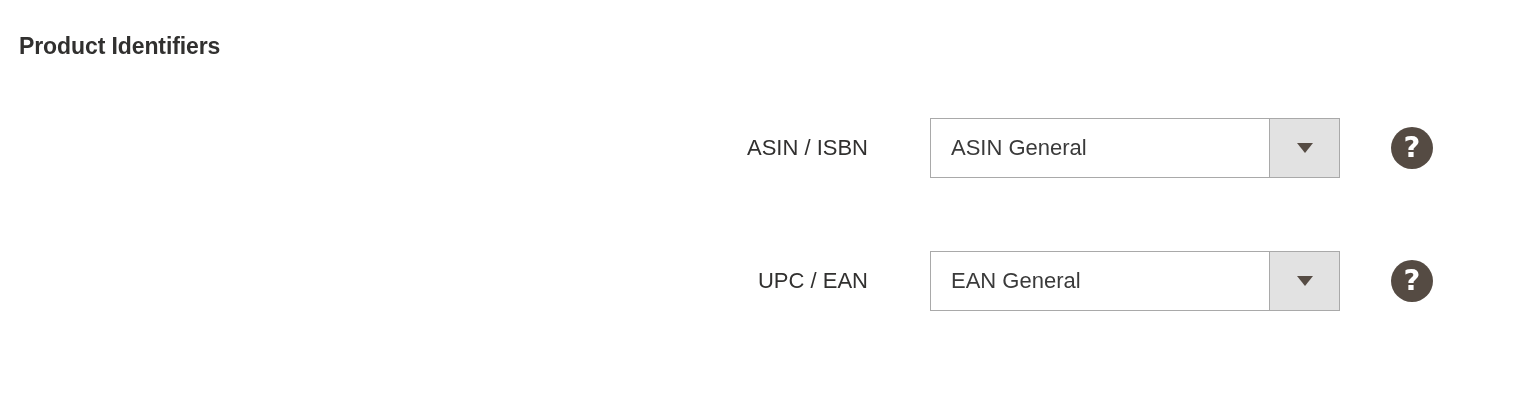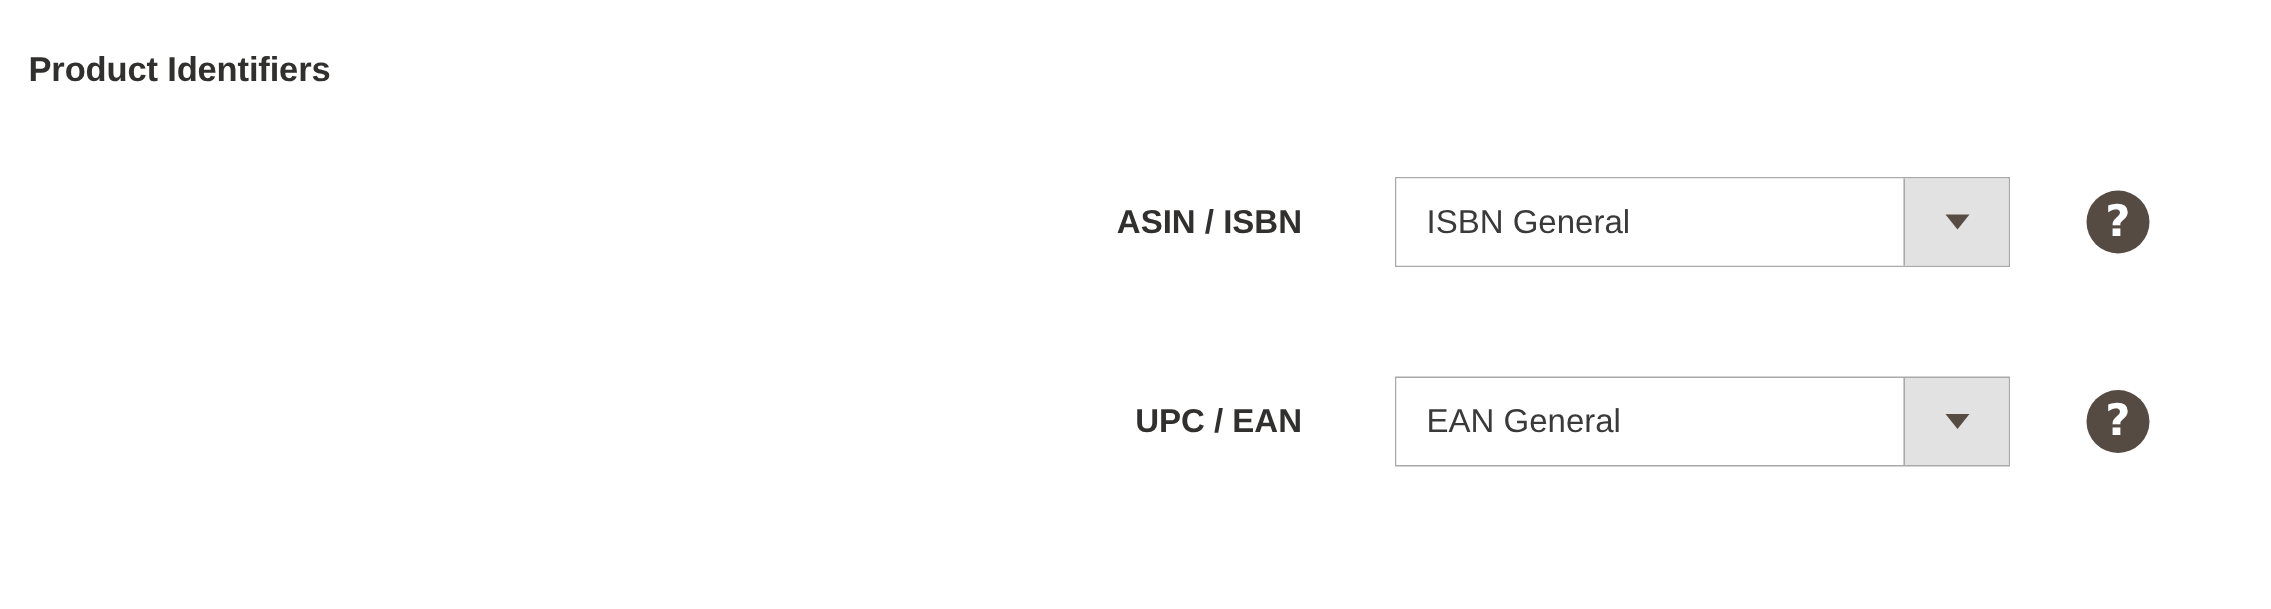--- a/index.html
+++ b/index.html
@@ -44,21 +44,21 @@
   }
   .row-asin { top: 118px; }
   .row-upc  { top: 251px; }
 
   .field-label {
     position: absolute;
     left: 500px;
     width: 368px;
     text-align: right;
     font-size: 22px;
-    font-weight: bold;
+    font-weight: normal;
     color: #31302f;
     white-space: nowrap;
     line-height: 60px;
     height: 60px;
   }
 
   .select-wrap {
     position: absolute;
     left: 930px;
     top: 0;
@@ -126,21 +126,21 @@
 <body>
 
 <div class="panel">
 
   <div class="section-title">Product Identifiers</div>
 
   <div class="field-row row-asin">
     <div class="field-label">ASIN / ISBN</div>
 
     <div class="select-wrap">
-      <div class="select-value" title="ASIN General">ISBN General</div>
+      <div class="select-value" title="ASIN General">ASIN General</div>
       <div class="select-arrow-btn">
         <span class="caret"></span>
       </div>
     </div>
 
     <div class="help-icon">
       <span>?</span>
     </div>
   </div>
 

